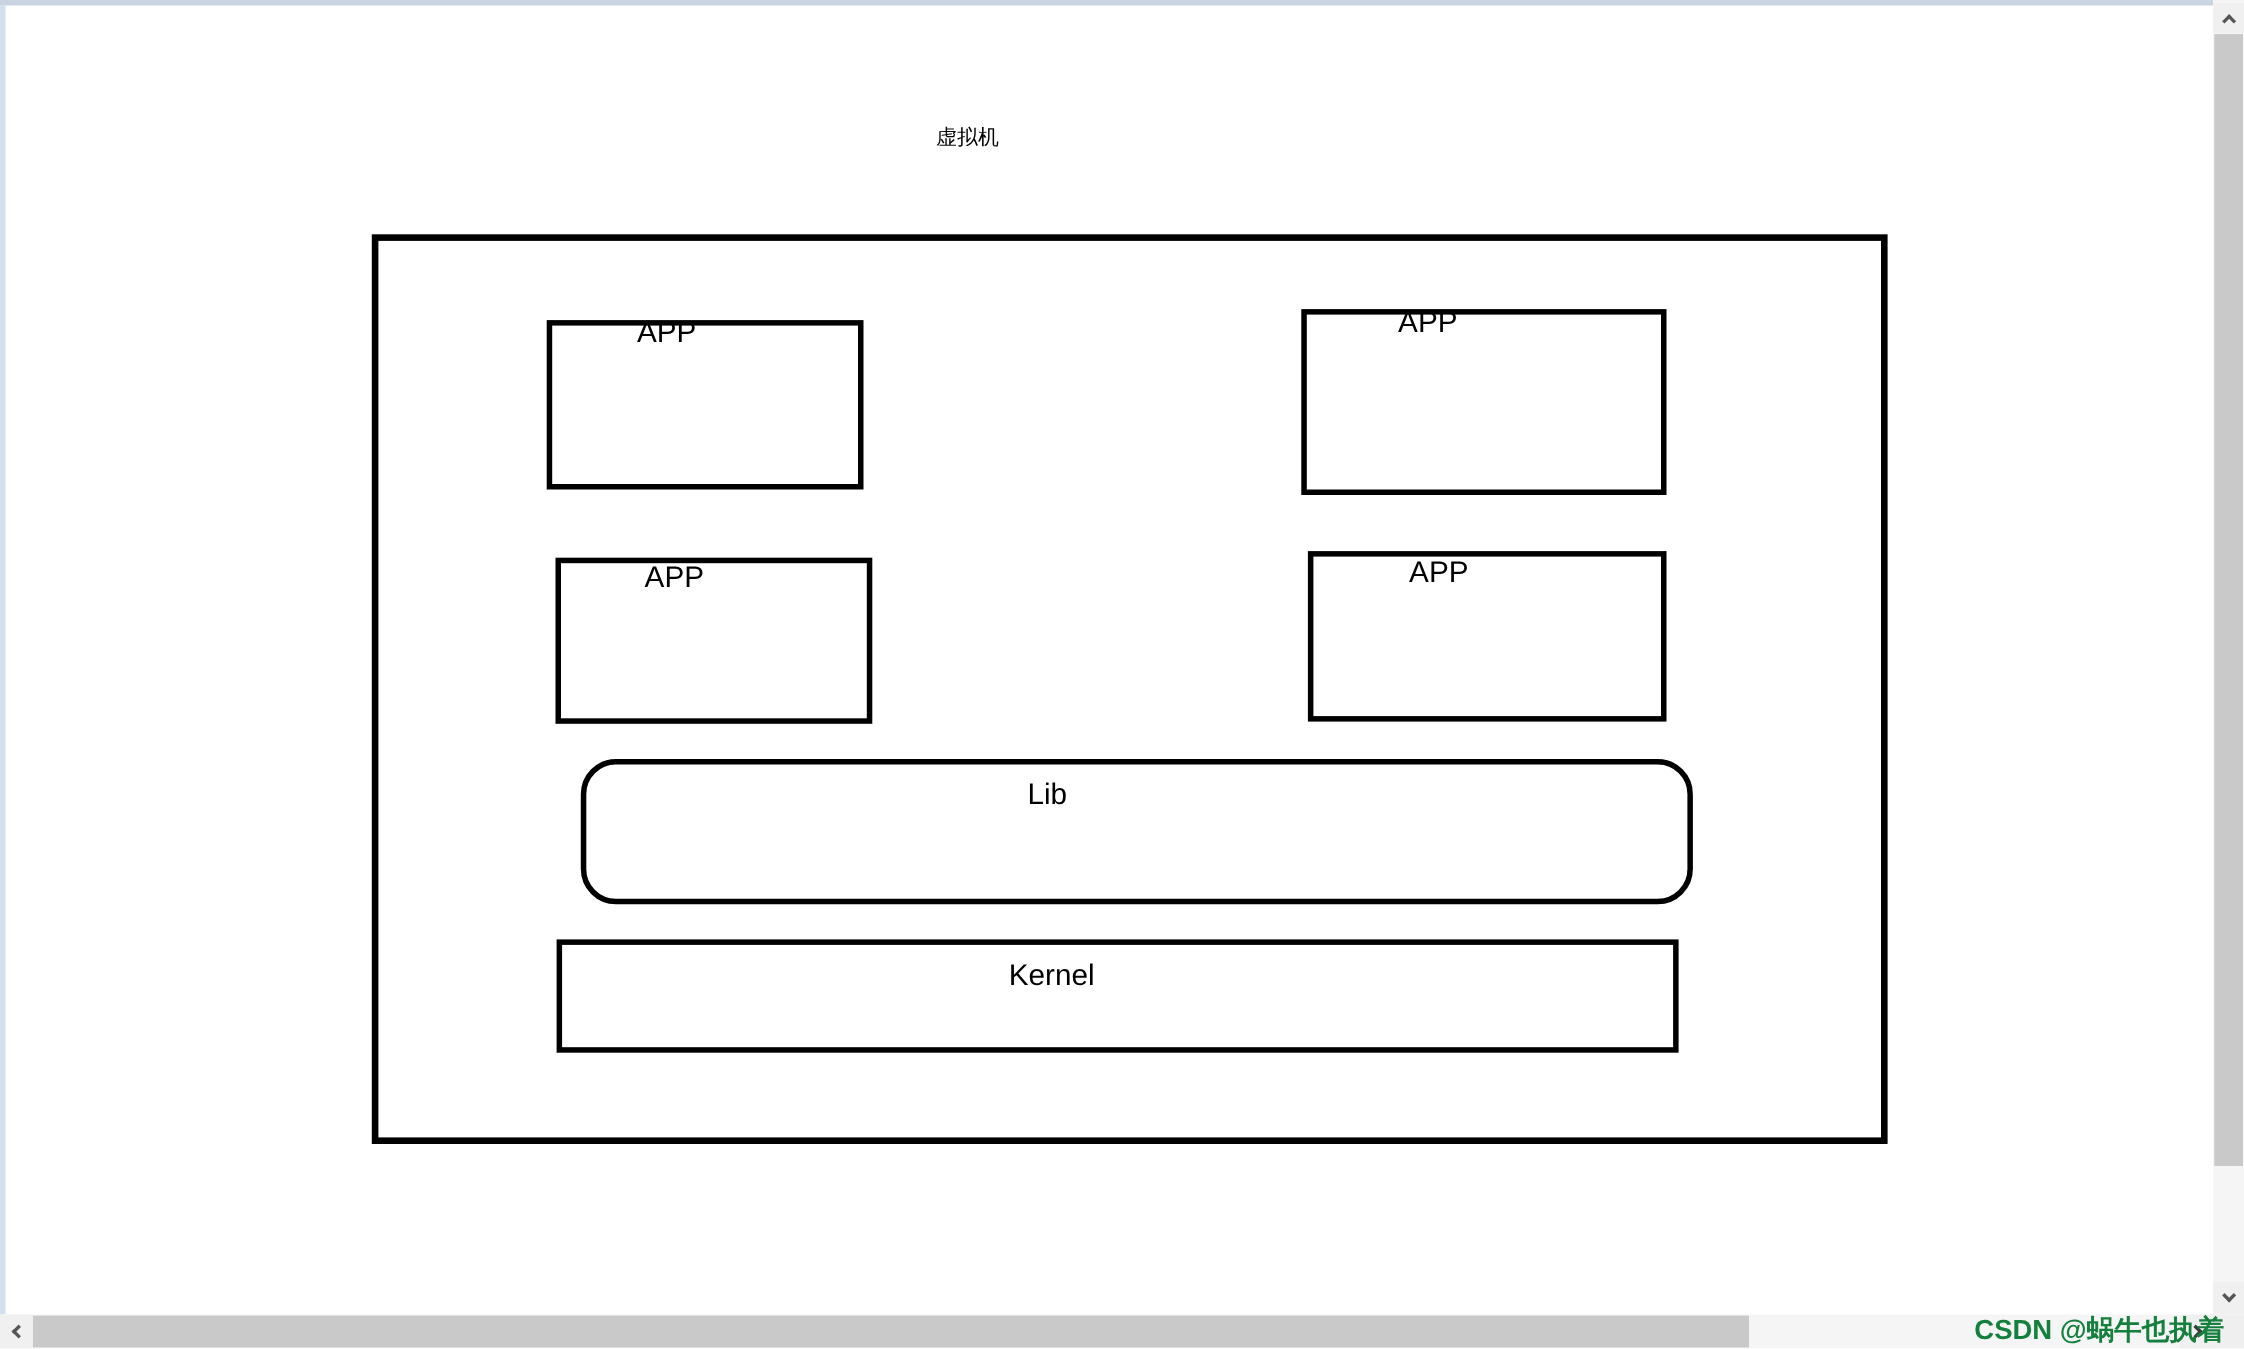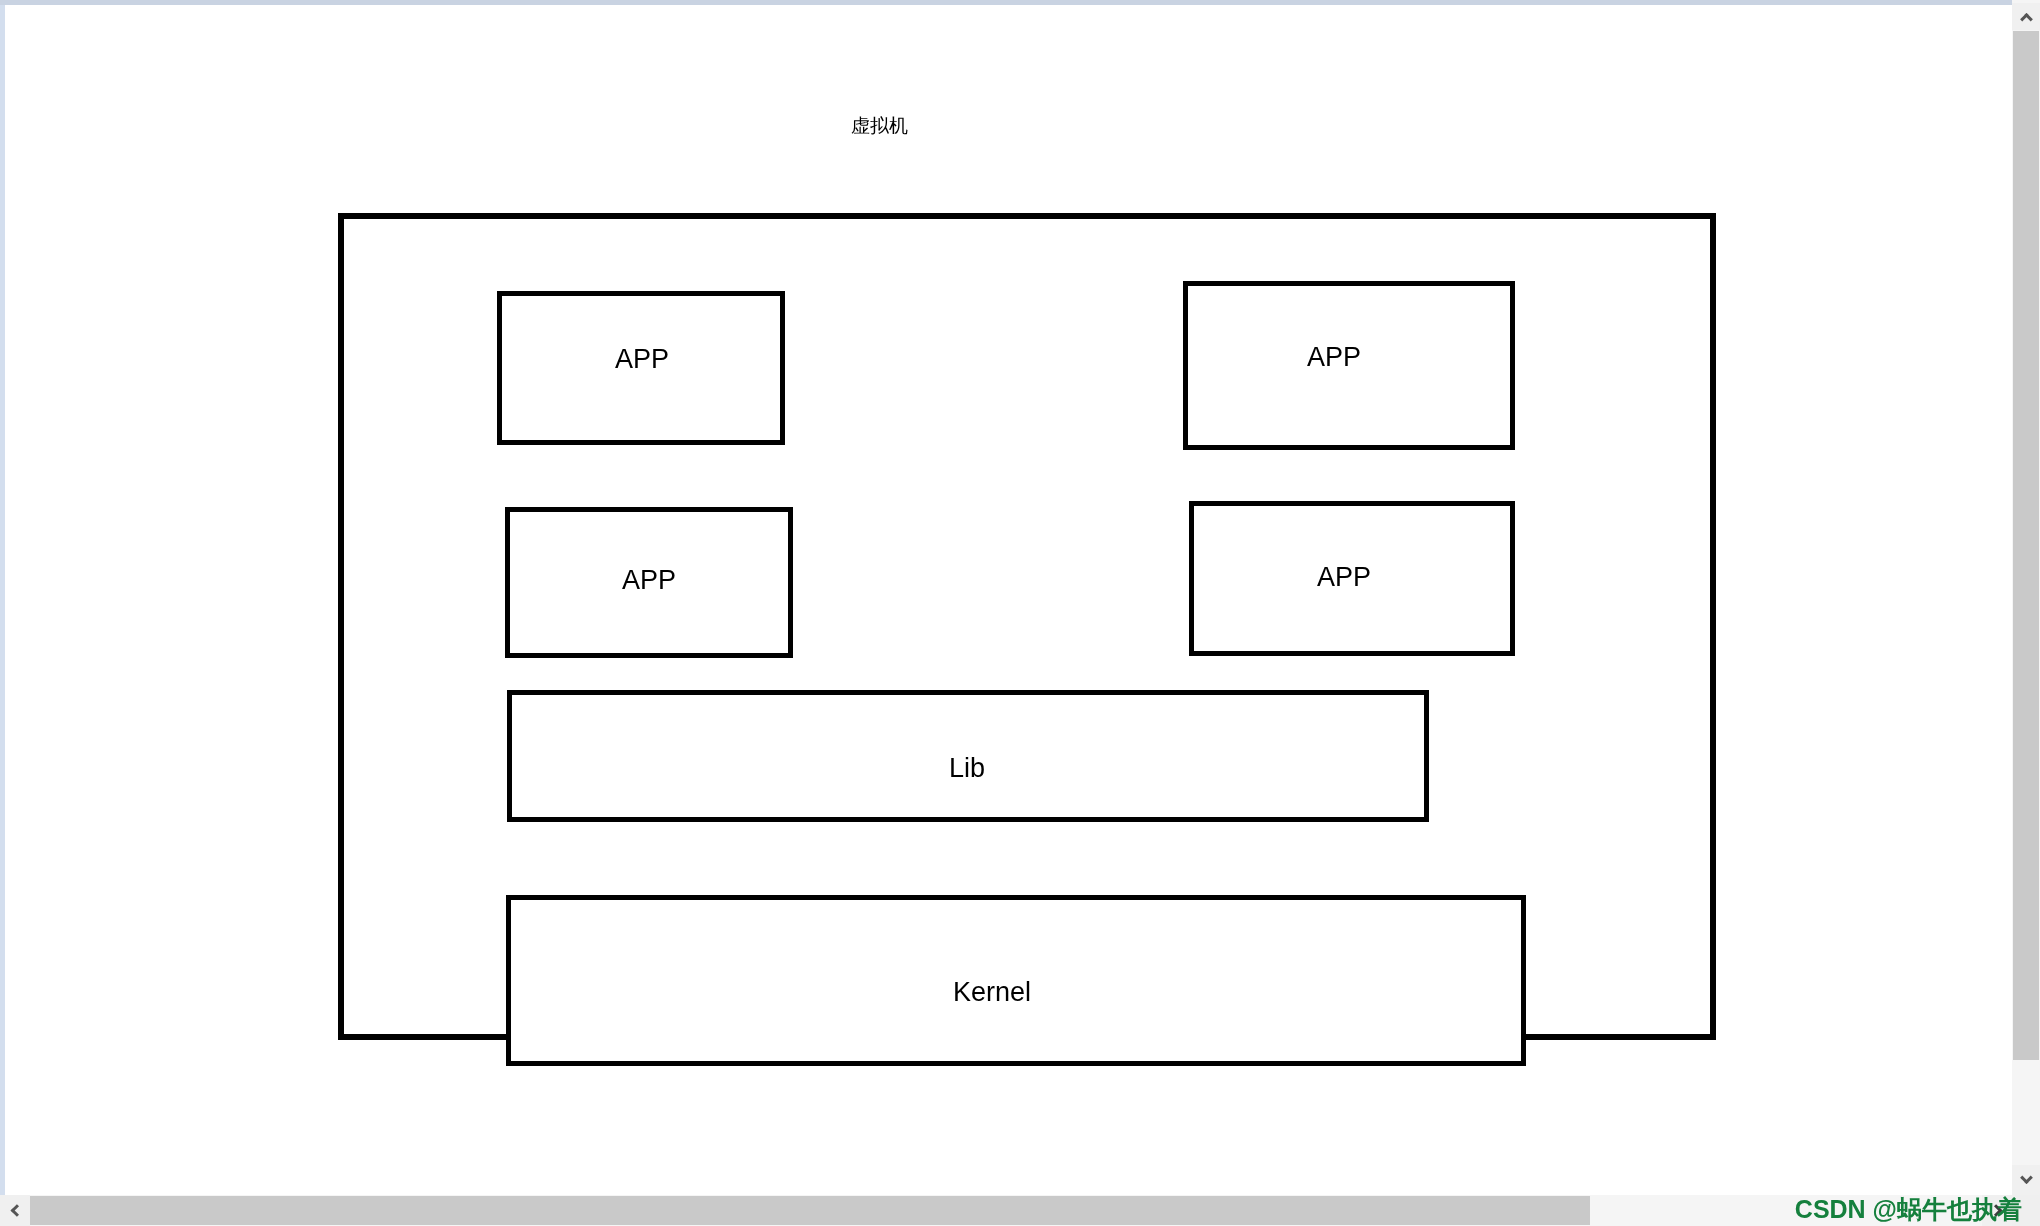--- a/index.html
+++ b/index.html
@@ -20,36 +20,36 @@
     font-size: 19px; color: #000; line-height: 32px; white-space: nowrap;
   }
   .outer-box {
     position: absolute; left: 338px; top: 213px;
     width: 1378px; height: 827px;
     border: 6px solid #000; background: #fff;
   }
   .node {
     position: absolute;
     border: 5px solid #000; background: #fff;
-    display: flex; align-items: center;
-    font-size: 27px; color: #000; padding-left: 36px;
+    display: flex; 
+    font-size: 27px; color: #000;
   }
   .node .label { position: relative; white-space: nowrap; }
 
   .box-app1 { left: 497px;  top: 291px; width: 288px;  height: 154px; }
   .box-app1 .label { margin-left: 77px;  top: -9px; }
   .box-app2 { left: 1183px; top: 281px; width: 332px;  height: 169px; }
   .box-app2 .label { margin-left: 83px;  top: -8px; }
   .box-app3 { left: 505px;  top: 507px; width: 288px;  height: 151px; }
   .box-app3 .label { margin-left: 76px;  top: -2px; }
   .box-app4 { left: 1189px; top: 501px; width: 326px;  height: 155px; }
   .box-app4 .label { margin-left: 87px;  top: -1px; }
-  .box-lib  { left: 507px;  top: 690px; width: 922px; height: 132px; }
+  .box-lib  { left: 528px;  top: 690px; width: 1011px; height: 132px; border-radius: 32px; }
   .box-lib .label { margin-left: 401px; top: 12px; }
-  .box-kernel { left: 506px; top: 895px; width: 1020px; height: 171px; }
+  .box-kernel { left: 506px; top: 854px; width: 1020px; height: 103px; }
   .box-kernel .label { margin-left: 406px; top: 12px; }
 
   
   .vscroll {
     position: absolute; right: 0; top: 0;
     width: 28px; height: 1195px; background: #f5f5f5; z-index: 2;
   }
   .vscroll .btn-up    { position: absolute; top: 3px; left: 0; width: 28px; height: 27px; background: #f0f0f0; display: flex; align-items: center; justify-content: center; }
   .vscroll .thumb     { position: absolute; top: 31px; left: 1px; width: 26px; height: 1029px; background: #c9c9c9; }
   .vscroll .btn-down  { position: absolute; top: 1165px; left: 0; width: 28px; height: 30px; background: #f0f0f0; display: flex; align-items: center; justify-content: center; }

